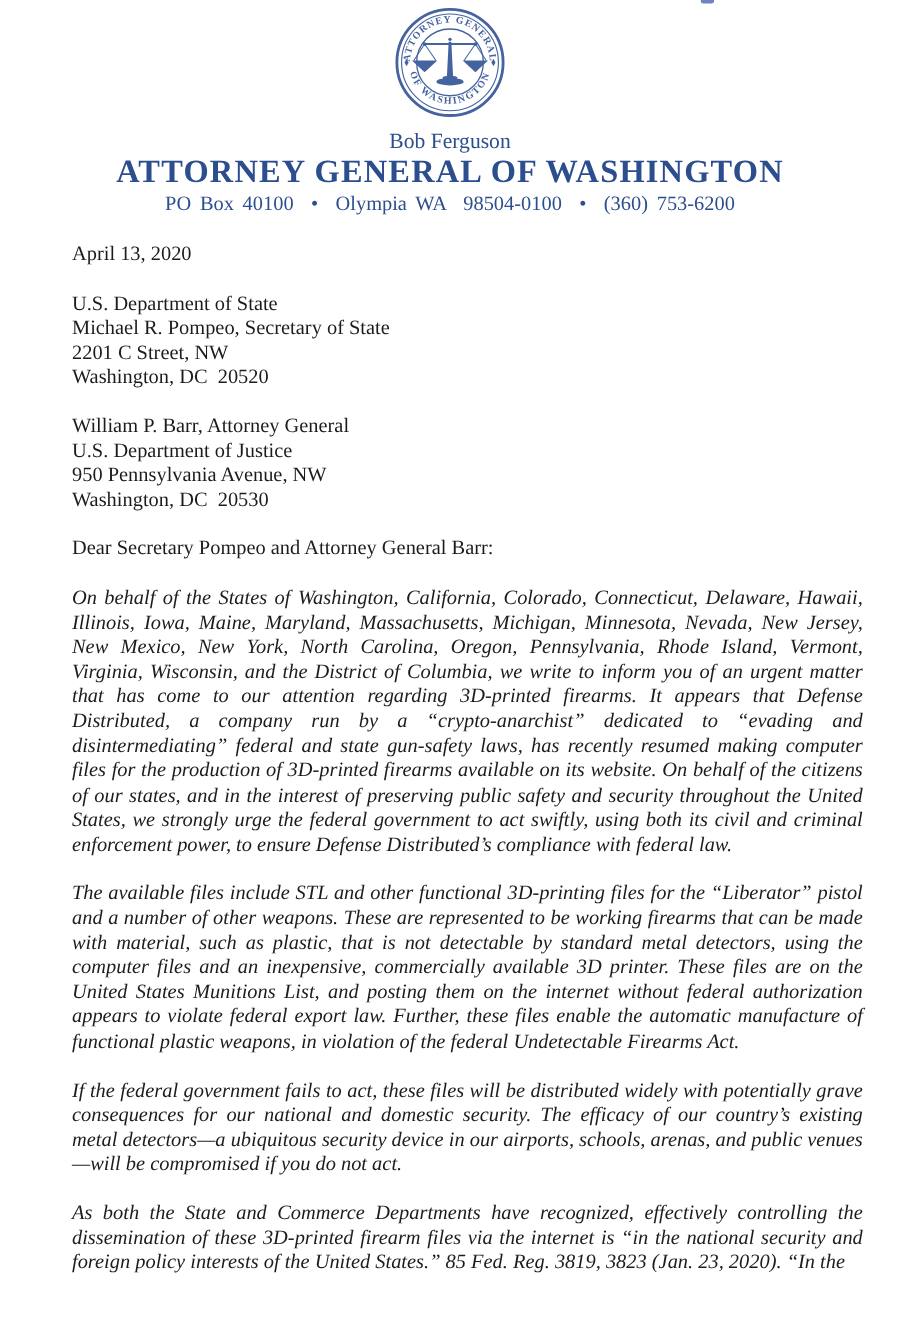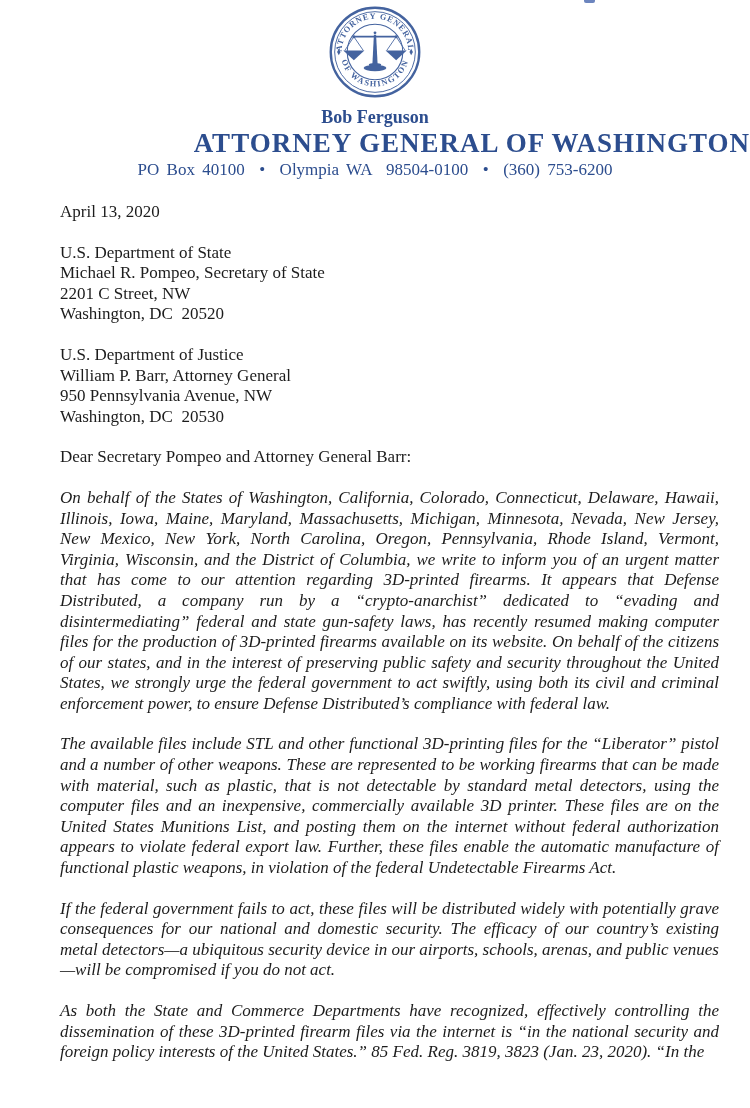--- a/index.html
+++ b/index.html
@@ -18,26 +18,26 @@
     position: absolute; top: 0; left: 584px;
     width: 11px; height: 3px;
     background: #3b5ca8; opacity: .75;
     border-radius: 0 0 2px 2px;
   }
   
   .letterhead { text-align: center; padding-top: 5px; }
   .seal-wrap { width: 94px; height: 94px; margin: 0 auto; }
   .seal-wrap svg { display: block; width: 94px; height: 94px; }
   .officer-name {
-    color: #2c4d8e; font-weight: bold;
+    color: #2c4d8e; font-weight: normal;
     font-size: 18px; line-height: 20px; margin-top: 8px;
   }
   .agency-title {
     color: #2c4d8e; font-weight: bold;
-    font-size: 27px; line-height: 28px; letter-spacing: 1px; margin-top: 2px; text-align: right;
+    font-size: 27px; line-height: 28px; letter-spacing: 1px; margin-top: 2px;
   }
   .contact-line {
     color: #2c4d8e; font-size: 17px; line-height: 20px; margin-top: 3px;
     white-space: pre-wrap; word-spacing: 3px;
   }
   
   .letter-body {
     position: absolute; left: 31px; right: 31px; top: 202px;
     color: #1c1c1c; font-size: 17px; line-height: 20.6px; margin-left: 29px;
   }
@@ -111,22 +111,22 @@
     <div class="block date-line">April 13, 2020</div>
 
     <div class="block">
       <div class="addr-line">U.S. Department of State</div>
       <div class="addr-line">Michael R. Pompeo, Secretary of State</div>
       <div class="addr-line">2201 C Street, NW</div>
       <div class="addr-line">Washington, DC  20520</div>
     </div>
 
     <div class="block">
+      <div class="addr-line">William P. Barr, Attorney General</div>
       <div class="addr-line">U.S. Department of Justice</div>
-      <div class="addr-line">William P. Barr, Attorney General</div>
       <div class="addr-line">950 Pennsylvania Avenue, NW</div>
       <div class="addr-line">Washington, DC  20530</div>
     </div>
 
     <div class="block salutation">Dear Secretary Pompeo and Attorney General Barr:</div>
 
     <p class="par">On behalf of the States of Washington, California, Colorado, Connecticut, Delaware, Hawaii, Illinois, Iowa, Maine, Maryland, Massachusetts, Michigan, Minnesota, Nevada, New Jersey, New Mexico, New York, North Carolina, Oregon, Pennsylvania, Rhode Island, Vermont, Virginia, Wisconsin, and the District of Columbia, we write to inform you of an urgent matter that has come to our attention regarding 3D-printed firearms. It appears that Defense Distributed, a company run by a “crypto-anarchist” dedicated to “evading and disintermediating” federal and state gun-safety laws, has recently resumed making computer files for the production of 3D-printed firearms available on its website. On behalf of the citizens of our states, and in the interest of preserving public safety and security throughout the United States, we strongly urge the federal government to act swiftly, using both its civil and criminal enforcement power, to ensure Defense Distributed’s compliance with federal law.</p>
     <p class="par">The available files include STL and other functional 3D-printing files for the “Liberator” pistol and a number of other weapons. These are represented to be working firearms that can be made with material, such as plastic, that is not detectable by standard metal detectors, using the computer files and an inexpensive, commercially available 3D printer. These files are on the United States Munitions List, and posting them on the internet without federal authorization appears to violate federal export law. Further, these files enable the automatic manufacture of functional plastic weapons, in violation of the federal Undetectable Firearms Act.</p>
     <p class="par">If the federal government fails to act, these files will be distributed widely with potentially grave consequences for our national and domestic security. The efficacy of our country’s existing metal detectors—a ubiquitous security device in our airports, schools, arenas, and public venues—will be compromised if you do not act.</p>
     <p class="par">As both the State and Commerce Departments have recognized, effectively controlling the dissemination of these 3D-printed firearm files via the internet is “in the national security and foreign policy interests of the United States.” 85 Fed. Reg. 3819, 3823 (Jan. 23, 2020). “In the</p>

